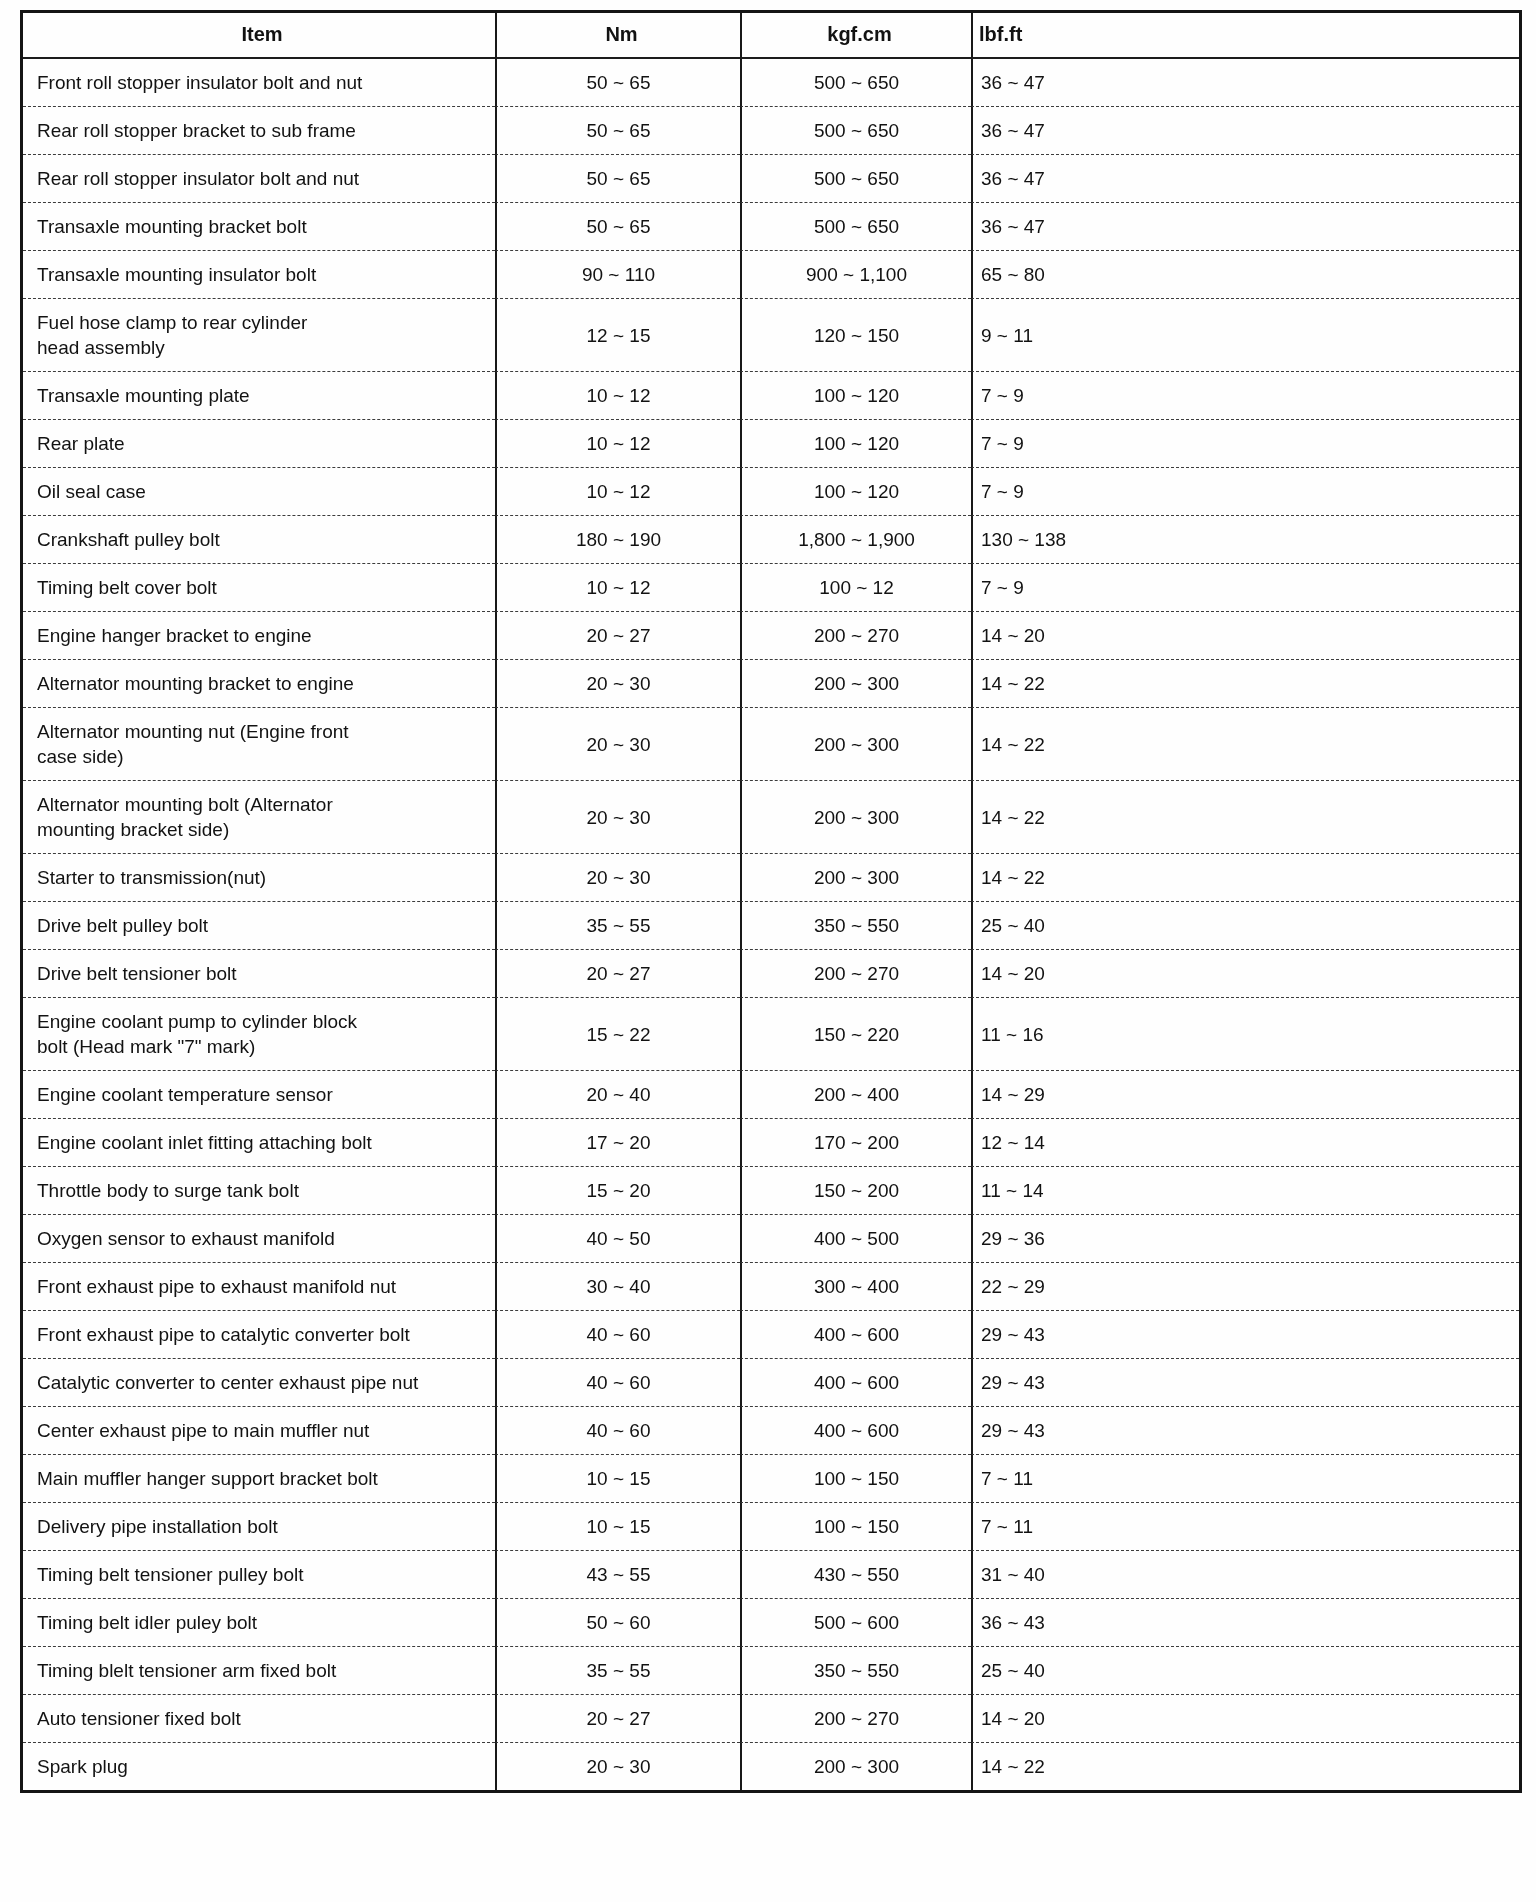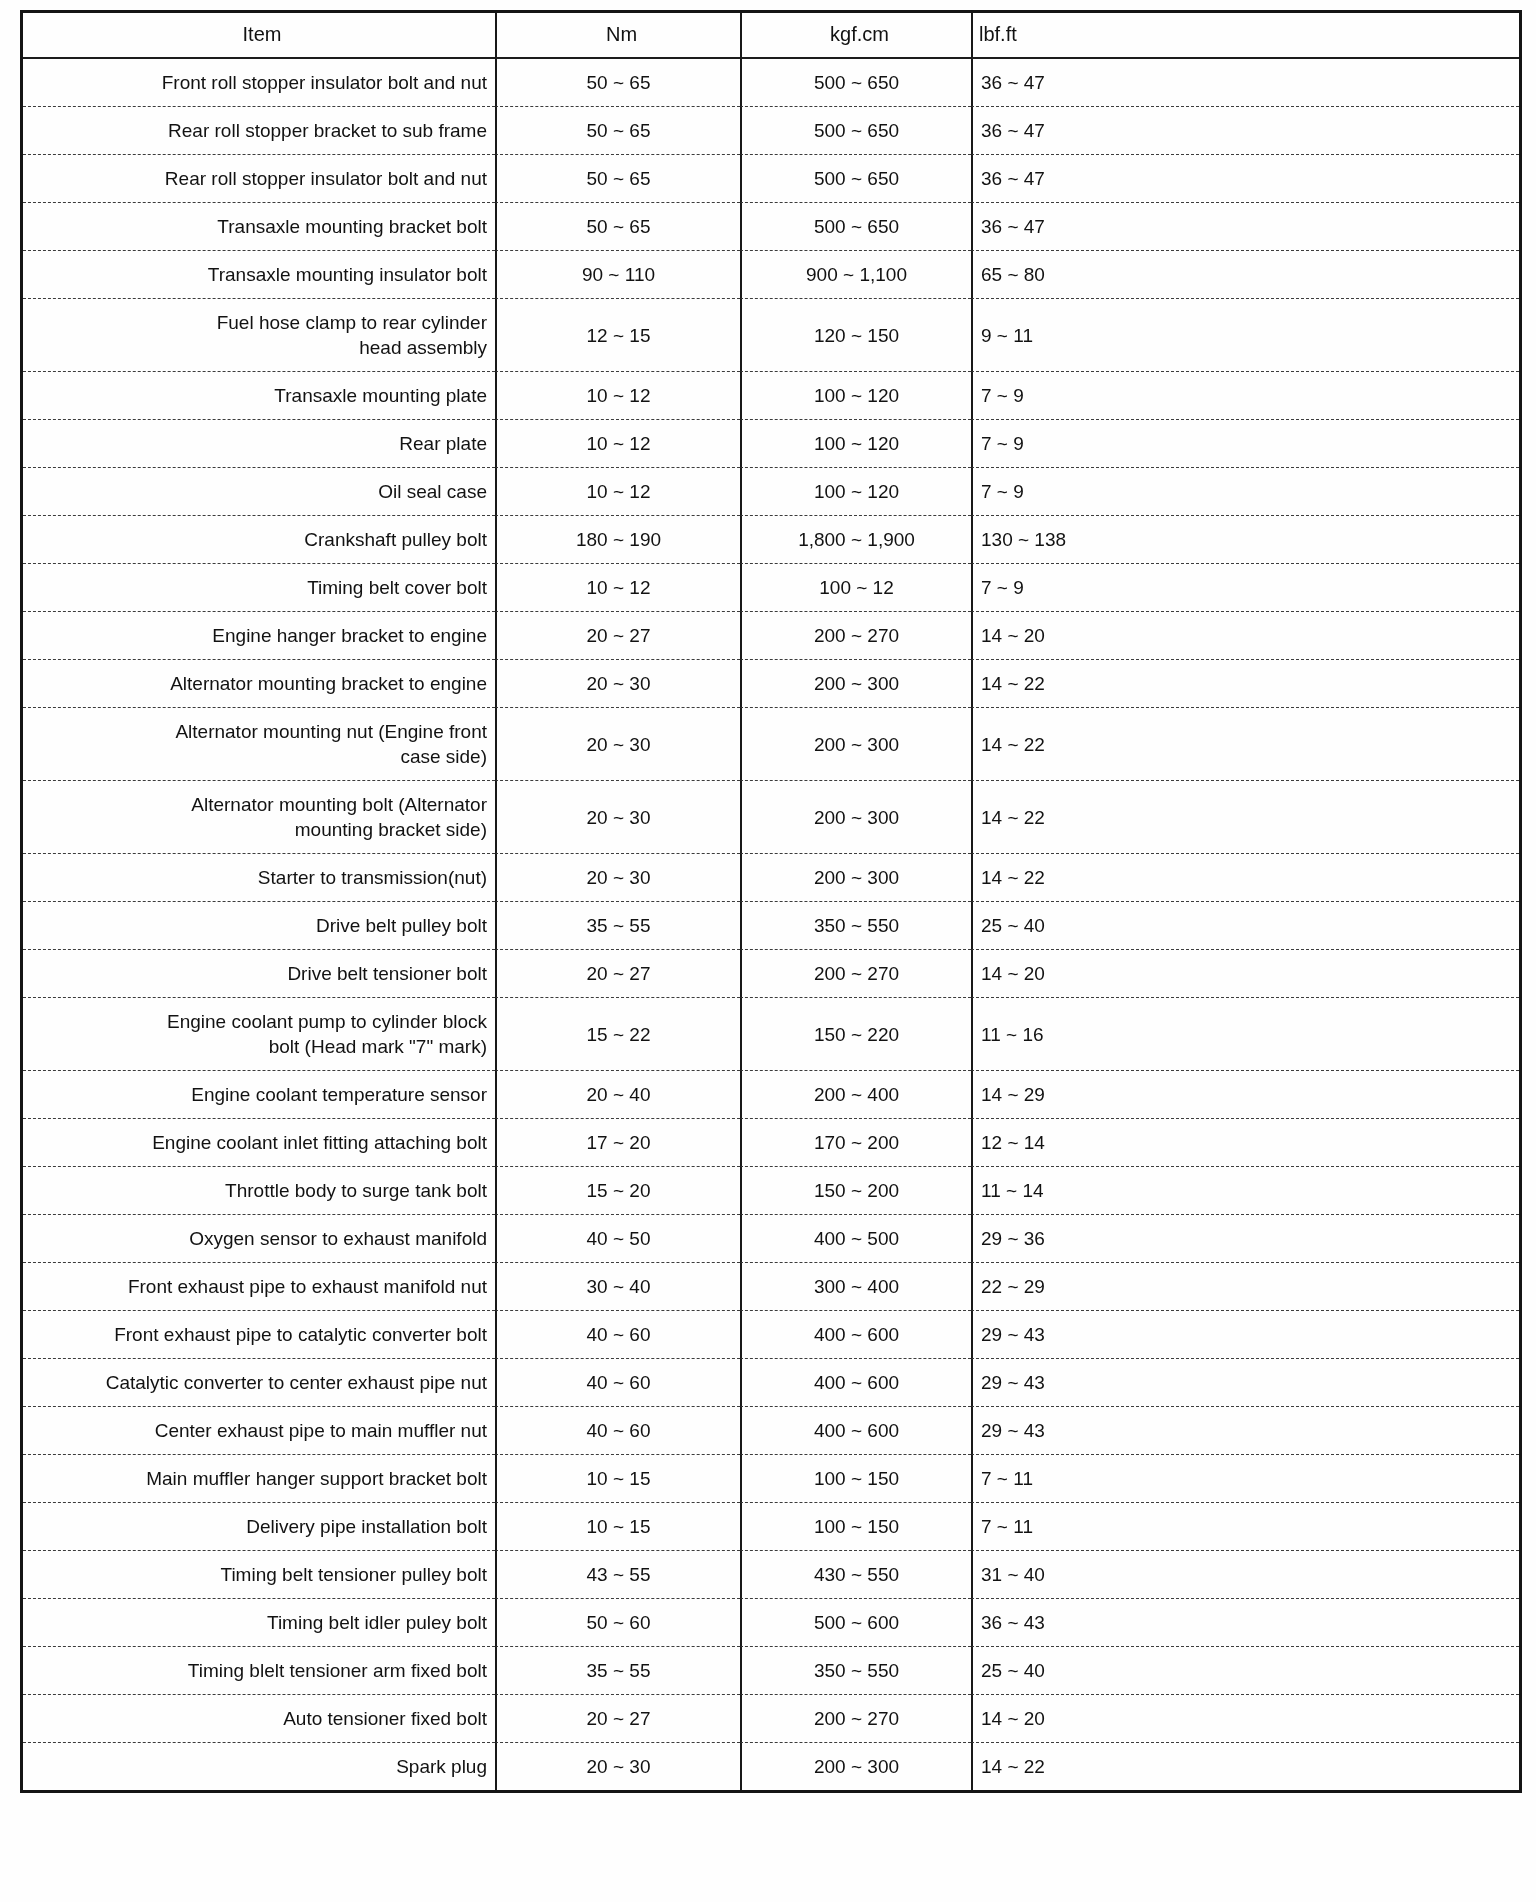--- a/index.html
+++ b/index.html
@@ -28,37 +28,37 @@
   col.c-kgfcm { width: 231px; }
   col.c-lbfft { width: 548px; }
 
   th, td {
     font-size: 19px;
     line-height: 25px;
     vertical-align: middle;
     overflow: hidden;
   }
   th {
-    font-weight: normal;
+    font-weight: bold;
     font-size: 20px;
     text-align: center;
     padding: 9px 0 10px 6px;
     border-bottom: 2px solid #1c1c1c;
   }
   td {
     padding: 11px 8px;
   }
   tbody tr + tr td {
     border-top: 1px dashed #3c3c3c;
   }
   th + th, td + td {
     border-left: 2px solid #181818;
   }
   td.cell-item {
-    text-align: right;
+    text-align: left;
     padding-left: 14px;
     white-space: pre-line;
   }
   td.cell-nm, td.cell-kgfcm {
     text-align: center;
   }
   th.h-lbfft, td.cell-lbfft {
     text-align: left;
     padding-right: 272px; 
   }

